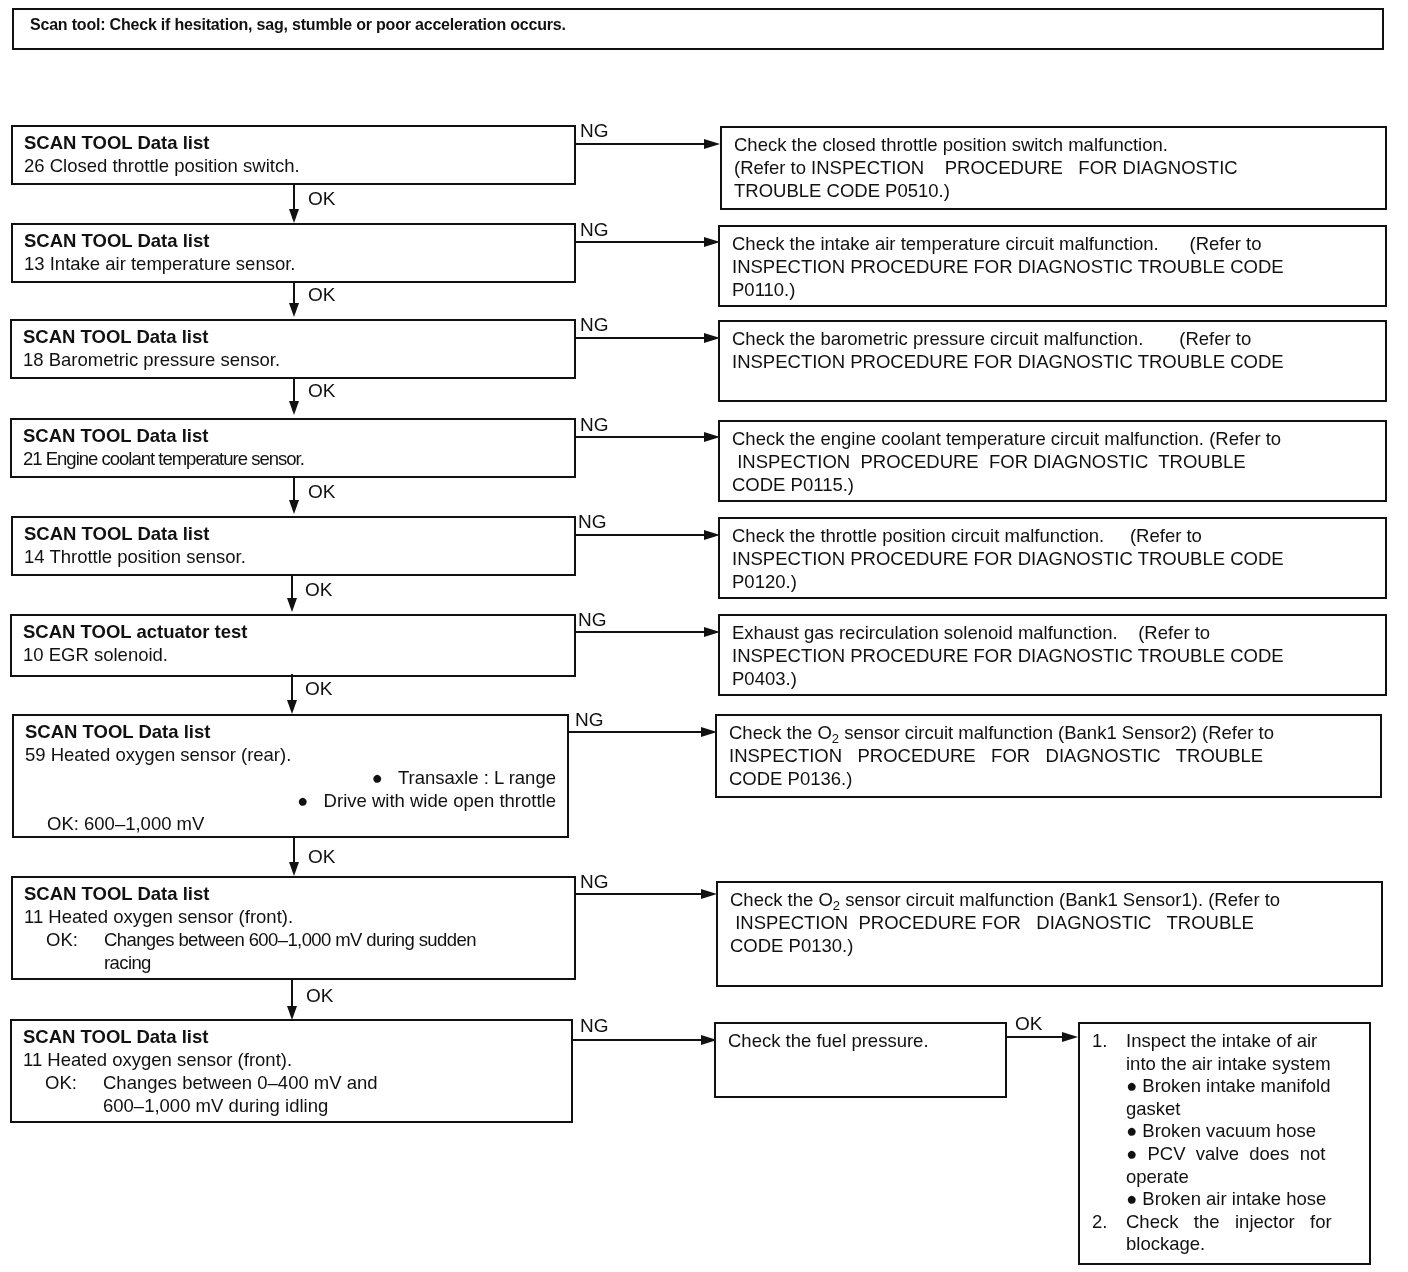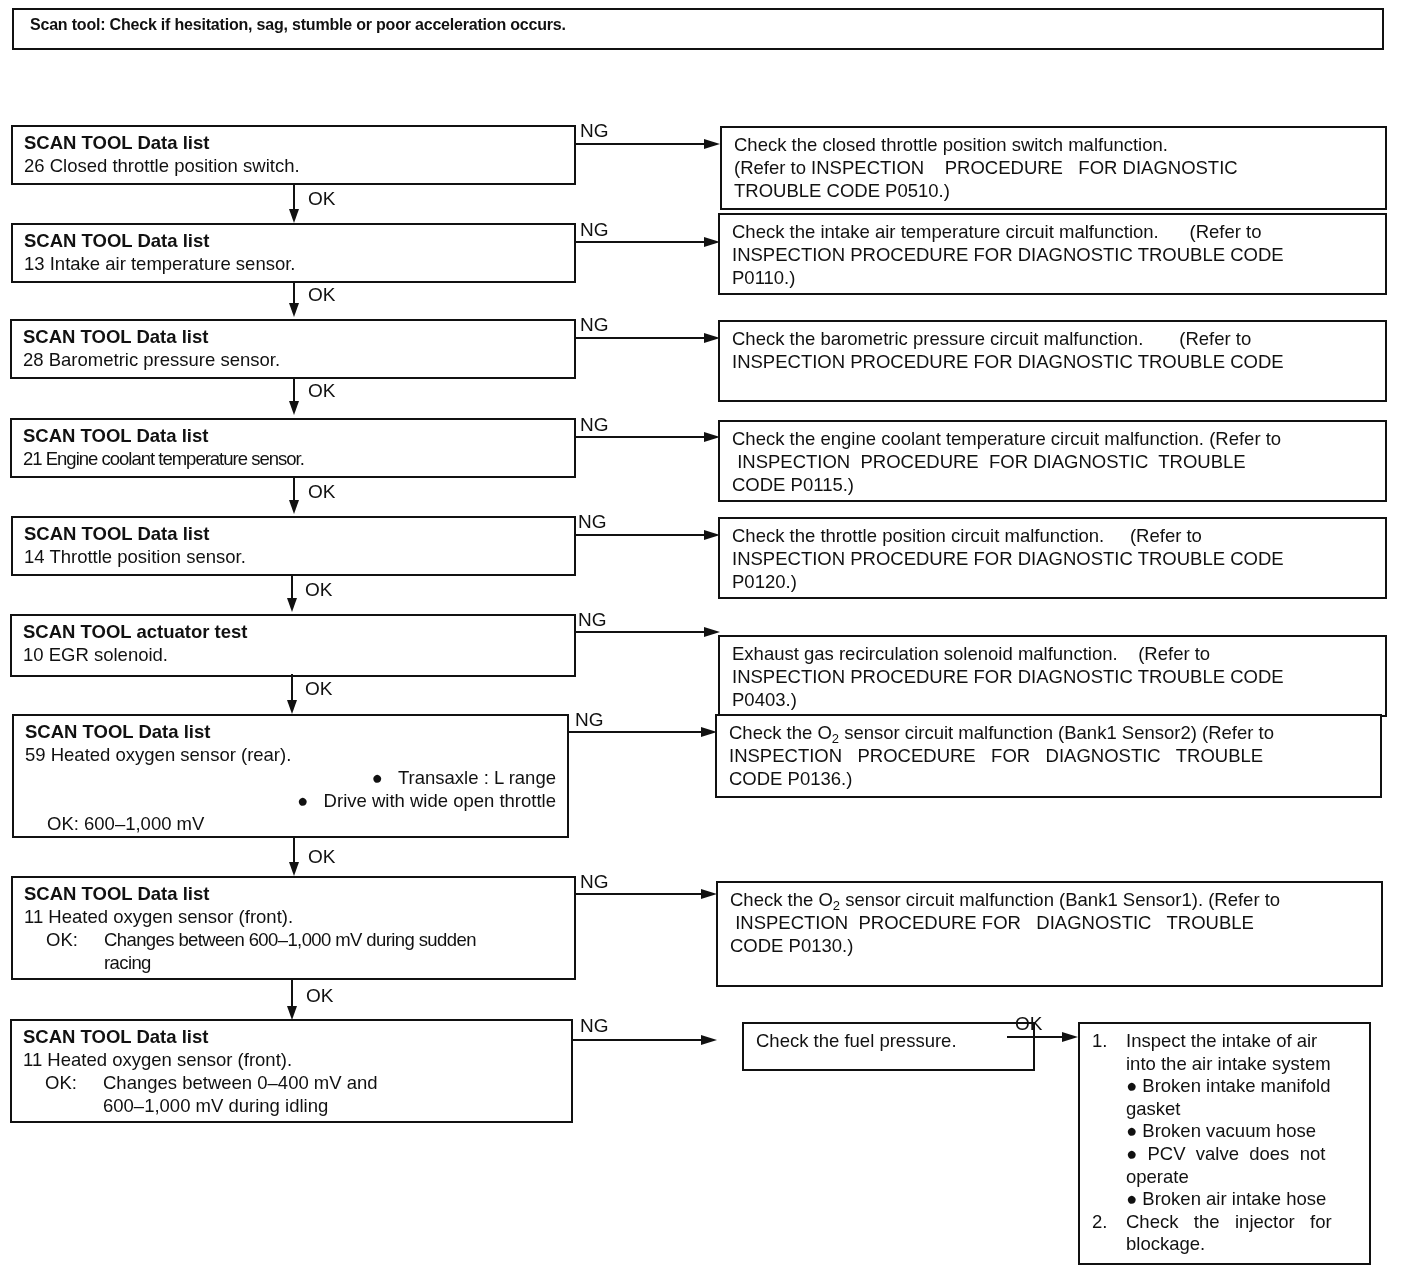--- a/index.html
+++ b/index.html
@@ -55,32 +55,32 @@
 <div class="arrow-d" style="left:289px;top:209px;"></div>
 <div class="lbl" style="left:308px;top:188px;">OK</div>
 
 <div class="box" style="left:11px;top:223px;width:565px;height:60px;">
   <span class="hd">SCAN TOOL Data list</span>
   <span class="ln">13 Intake air temperature sensor.</span>
 </div>
 <div class="hline" style="left:576px;top:241px;width:130px;"></div>
 <div class="arrow-r" style="left:704px;top:237px;"></div>
 <div class="lbl" style="left:580px;top:219px;">NG</div>
-<div class="rbox" style="left:718px;top:213px;width:669px;height:82px;">
+<div class="rbox" style="left:718px;top:225px;width:669px;height:82px;">
   <span class="ln">Check the intake air temperature circuit malfunction.      (Refer to</span>
   <span class="ln">INSPECTION PROCEDURE FOR DIAGNOSTIC TROUBLE CODE</span>
   <span class="ln">P0110.)</span>
 </div>
 <div class="vline" style="left:293px;top:283px;height:22px;"></div>
 <div class="arrow-d" style="left:289px;top:303px;"></div>
 <div class="lbl" style="left:308px;top:284px;">OK</div>
 
 <div class="box" style="left:10px;top:319px;width:566px;height:60px;">
   <span class="hd">SCAN TOOL Data list</span>
-  <span class="ln">28 Barometric pressure sensor.</span>
+  <span class="ln">18 Barometric pressure sensor.</span>
 </div>
 <div class="hline" style="left:576px;top:337px;width:130px;"></div>
 <div class="arrow-r" style="left:704px;top:333px;"></div>
 <div class="lbl" style="left:580px;top:314px;">NG</div>
 <div class="rbox" style="left:718px;top:320px;width:669px;height:82px;">
   <span class="ln">Check the barometric pressure circuit malfunction.       (Refer to</span>
   <span class="ln">INSPECTION PROCEDURE FOR DIAGNOSTIC TROUBLE CODE</span>
 </div>
 <div class="vline" style="left:293px;top:379px;height:24px;"></div>
 <div class="arrow-d" style="left:289px;top:401px;"></div>
@@ -118,21 +118,21 @@
 <div class="arrow-d" style="left:287px;top:598px;"></div>
 <div class="lbl" style="left:305px;top:579px;">OK</div>
 
 <div class="box" style="left:10px;top:614px;width:566px;height:63px;">
   <span class="hd">SCAN TOOL actuator test</span>
   <span class="ln">10 EGR solenoid.</span>
 </div>
 <div class="hline" style="left:576px;top:631px;width:130px;"></div>
 <div class="arrow-r" style="left:704px;top:627px;"></div>
 <div class="lbl" style="left:578px;top:609px;">NG</div>
-<div class="rbox" style="left:718px;top:614px;width:669px;height:82px;margin-top:21px;">
+<div class="rbox" style="left:718px;top:614px;width:669px;height:82px;">
   <span class="ln">Exhaust gas recirculation solenoid malfunction.    (Refer to</span>
   <span class="ln">INSPECTION PROCEDURE FOR DIAGNOSTIC TROUBLE CODE</span>
   <span class="ln">P0403.)</span>
 </div>
 <div class="vline" style="left:291px;top:674px;height:26px;"></div>
 <div class="arrow-d" style="left:287px;top:700px;"></div>
 <div class="lbl" style="left:305px;top:678px;">OK</div>
 
 <div class="box" style="left:12px;top:714px;width:557px;height:124px;">
   <span class="hd">SCAN TOOL Data list</span>
@@ -183,21 +183,21 @@
     <span class="ok" style="width:58px;flex:none;">OK:</span>
     <span>
       <span class="ln">Changes between 0–400 mV and</span>
       <span class="ln">600–1,000 mV during idling</span>
     </span>
   </div>
 </div>
 <div class="hline" style="left:573px;top:1039px;width:130px;"></div>
 <div class="arrow-r" style="left:701px;top:1035px;"></div>
 <div class="lbl" style="left:580px;top:1015px;">NG</div>
-<div class="rbox" style="left:714px;top:1022px;width:293px;height:49px;margin-left:28px;">
+<div class="rbox" style="left:714px;top:1022px;width:293px;height:76px;">
   <span class="ln">Check the fuel pressure.</span>
 </div>
 <div class="hline" style="left:1007px;top:1036px;width:57px;"></div>
 <div class="arrow-r" style="left:1062px;top:1032px;"></div>
 <div class="lbl" style="left:1015px;top:1013px;">OK</div>
 
 <div class="final" style="left:1078px;top:1022px;width:293px;height:243px;">
   <div class="row">
     <span class="num">1.</span>
     <span>

